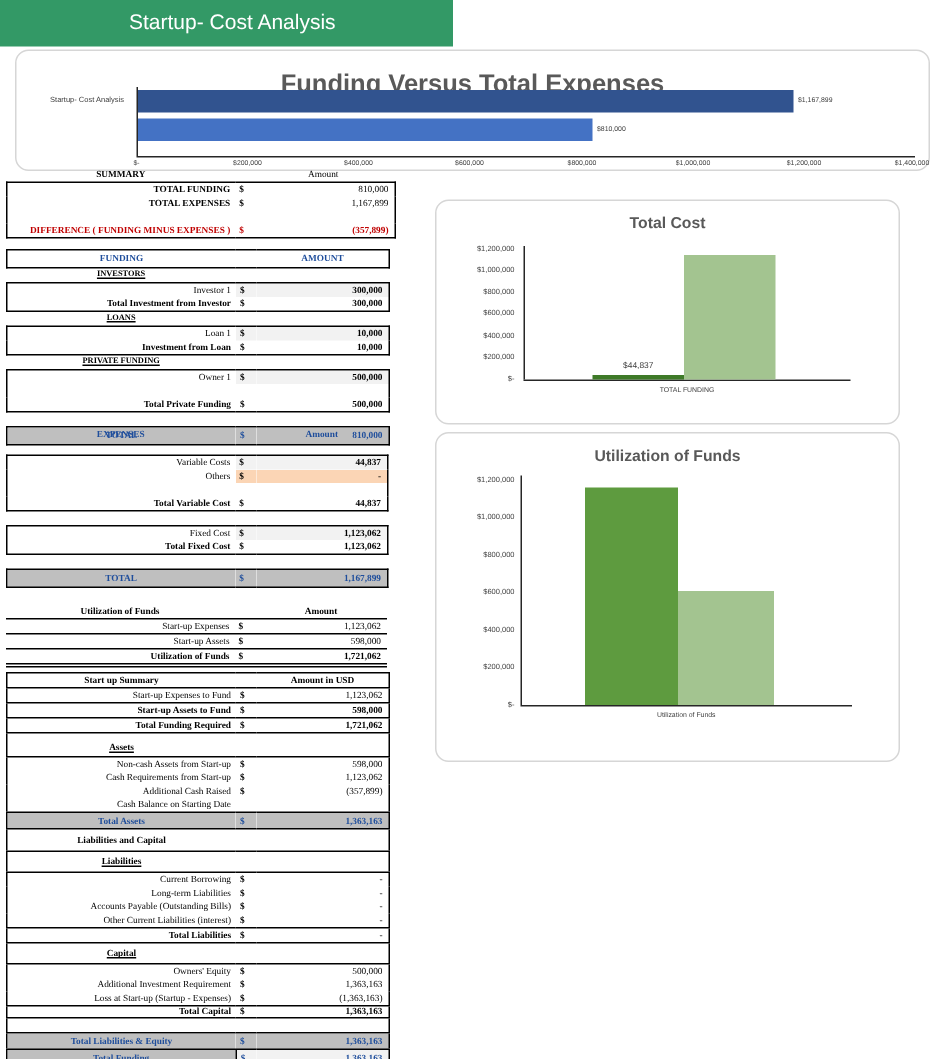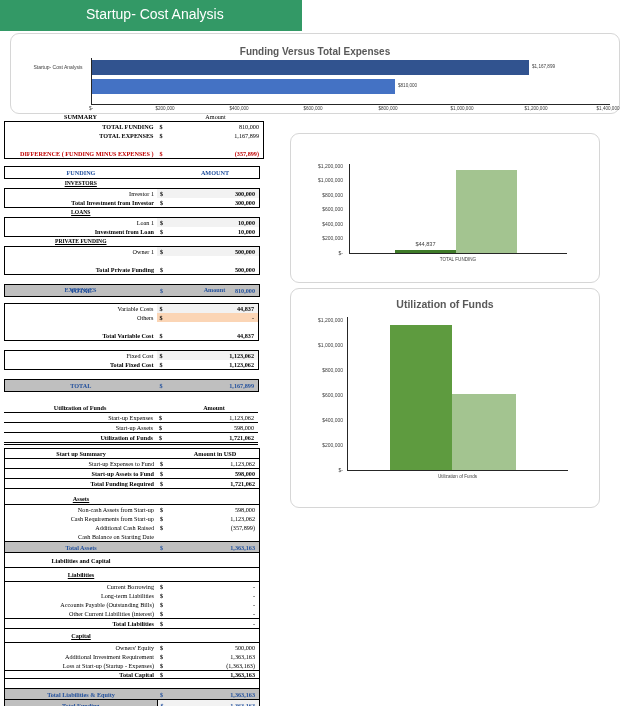--- a/index.html
+++ b/index.html
@@ -11,21 +11,21 @@
   .titlebar span{position:absolute;left:86px;top:6px;font-size:14px;color:#fff;
                  font-family:"Liberation Sans",sans-serif;}
 
   
   .card{position:absolute;background:#fff;border:1px solid #d6d6d6;border-radius:9px;}
   .chart-title{position:absolute;width:100%;text-align:center;font-size:10.5px;
                font-weight:bold;color:#595959;font-family:"Liberation Sans",sans-serif;}
 
   
   #hbar{left:10px;top:33px;width:608px;height:79px;}
-  #hbar .htitle{top:12px;font-size:10px;}
+  #hbar .htitle{top:12px;font-size:17px;}
   .hcat{position:absolute;left:18px;top:30px;width:58px;text-align:center;
         font-size:5px;color:#404040;line-height:7px;}
   .haxisline{position:absolute;left:80px;top:24px;width:1px;height:46px;background:#262626;}
   .hbaseline{position:absolute;left:80px;top:70px;width:519px;height:1px;background:#262626;}
   .bar-h{position:absolute;height:15px;}
   .bar-h.a{left:81px;top:26px;width:437px;background:#31538F;}
   .bar-h.b{left:81px;top:45px;width:303px;background:#4472C4;}
   .blabel{position:absolute;font-size:4.6px;color:#404040;}
   .htick{position:absolute;top:72px;font-size:4.6px;color:#404040;
          transform:translateX(-50%);white-space:nowrap;}
@@ -83,20 +83,21 @@
   <div class="htick" style="left:154px;">$200,000</div>
   <div class="htick" style="left:228px;">$400,000</div>
   <div class="htick" style="left:302px;">$600,000</div>
   <div class="htick" style="left:377px;">$800,000</div>
   <div class="htick" style="left:451px;">$1,000,000</div>
   <div class="htick" style="left:525px;">$1,200,000</div>
   <div class="htick" style="left:597px;">$1,400,000</div>
 </div>
 
 <div class="card" id="cost">
+  <div class="chart-title" style="top:9px;">Total Cost</div>
   <div class="vtick" style="left:0;width:52px;top:32px;">$1,200,000</div>
   <div class="vtick" style="left:0;width:52px;top:46px;">$1,000,000</div>
   <div class="vtick" style="left:0;width:52px;top:61px;">$800,000</div>
   <div class="vtick" style="left:0;width:52px;top:75px;">$600,000</div>
   <div class="vtick" style="left:0;width:52px;top:90px;">$400,000</div>
   <div class="vtick" style="left:0;width:52px;top:104px;">$200,000</div>
   <div class="vtick" style="left:0;width:52px;top:119px;">$-</div>
   <div class="vaxis" style="left:58px;top:30px;width:1px;height:89px;"></div>
   <div class="vaxis" style="left:58px;top:119px;width:218px;height:1px;"></div>
   <div class="vbar" style="left:104px;top:116px;width:61px;height:3px;background:#3E7A28;"></div>

